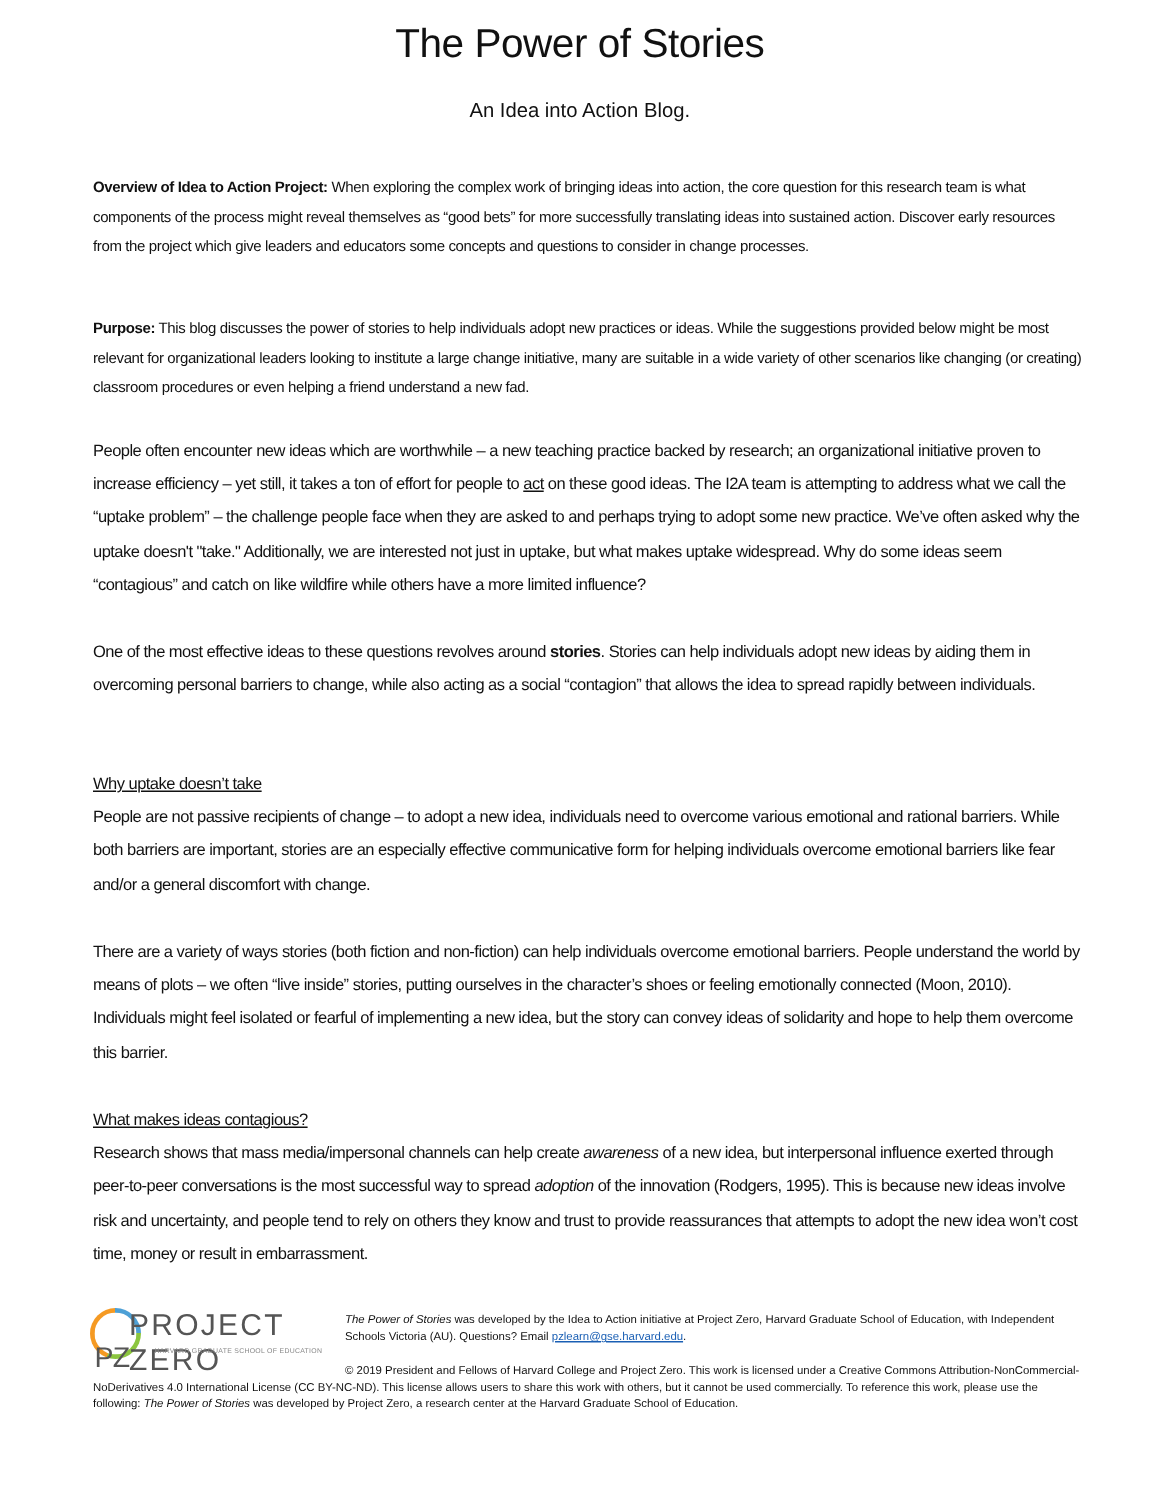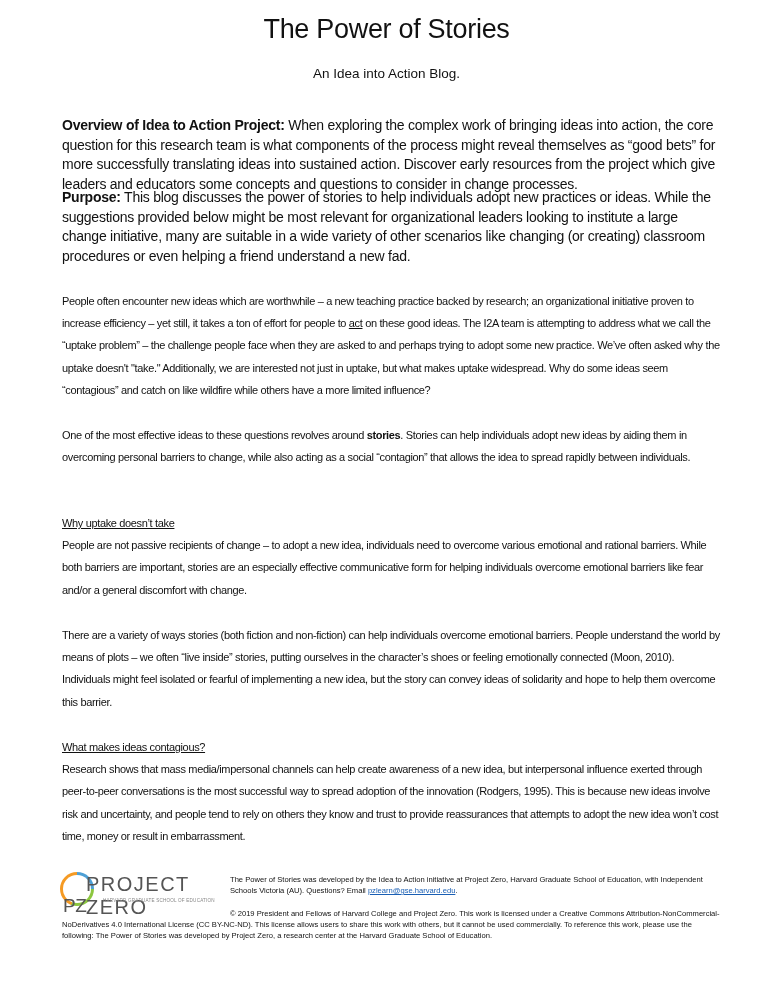--- a/index.html
+++ b/index.html
@@ -1,30 +1,30 @@
 <!DOCTYPE html>
 <html><head>
 <meta charset="utf-8">
 <style>
   html, body { margin: 0; padding: 0; background: #ffffff; }
   body { width: 773px; height: 1000px; position: relative; overflow: hidden; color: #111; font-family: "Liberation Sans", sans-serif; }
   .title { position: absolute; top: 14px; left: 0; width: 773px; text-align: center; font-size: 27px; letter-spacing: -0.3px; color: #111; }
   .subtitle { position: absolute; top: 66px; left: 0; width: 773px; text-align: center; font-size: 13.5px; color: #111; }
-  .small-block { position: absolute; left: 62px; width: 660px; font-size: 14px; line-height: 19.5px; letter-spacing: -0.25px; }
+  .small-block { position: absolute; left: 62px; width: 660px; font-size: 10px; line-height: 19.5px; letter-spacing: -0.25px; }
   .overview { top: 116px; }
-  .purpose { top: 188px; }
+  .purpose { top: 210px; }
   .body-block { position: absolute; left: 62px; width: 660px; font-size: 11px; line-height: 22.2px; letter-spacing: -0.35px; }
   .p1 { top: 290px; }
   .p2 { top: 424px; }
   .p3 { top: 512px; }
   .p4 { top: 624px; }
   .p5 { top: 736px; }
   .bold { font-weight: bold; }
   .u { text-decoration: underline; }
-  .i { }
+  .i { font-style: italic; }
   .footer-logo { position: absolute; top: 870px; left: 58px; width: 160px; height: 44px; }
   .pz-circle { position: absolute; left: 2px; top: 2px; width: 34px; height: 34px; border-radius: 50%;
     border: 3px solid transparent;
     background: linear-gradient(#fff,#fff) padding-box,
                 conic-gradient(#4da0d6 0deg, #4da0d6 90deg, #8cc63f 90deg, #8cc63f 200deg, #f59a23 200deg, #f59a23 360deg) border-box;
     box-sizing: border-box; }
   .pz-letters { position: absolute; left: 0; top: 16px; width: 34px; height: 34px; line-height: 30px; text-align: left; font-size: 19px; color: #555; letter-spacing: -0.5px; }
   .pz-name { position: absolute; left: 28px; top: 3px; font-size: 20px; color: #555; letter-spacing: 1.5px; }
   .pz-tagline { position: absolute; left: 45px; top: 28px; font-size: 4.6px; color: #888; letter-spacing: 0.2px; }
   .footer-credit { position: absolute; top: 874px; left: 230px; width: 500px; font-size: 7.6px; line-height: 11px; color: #111; }

